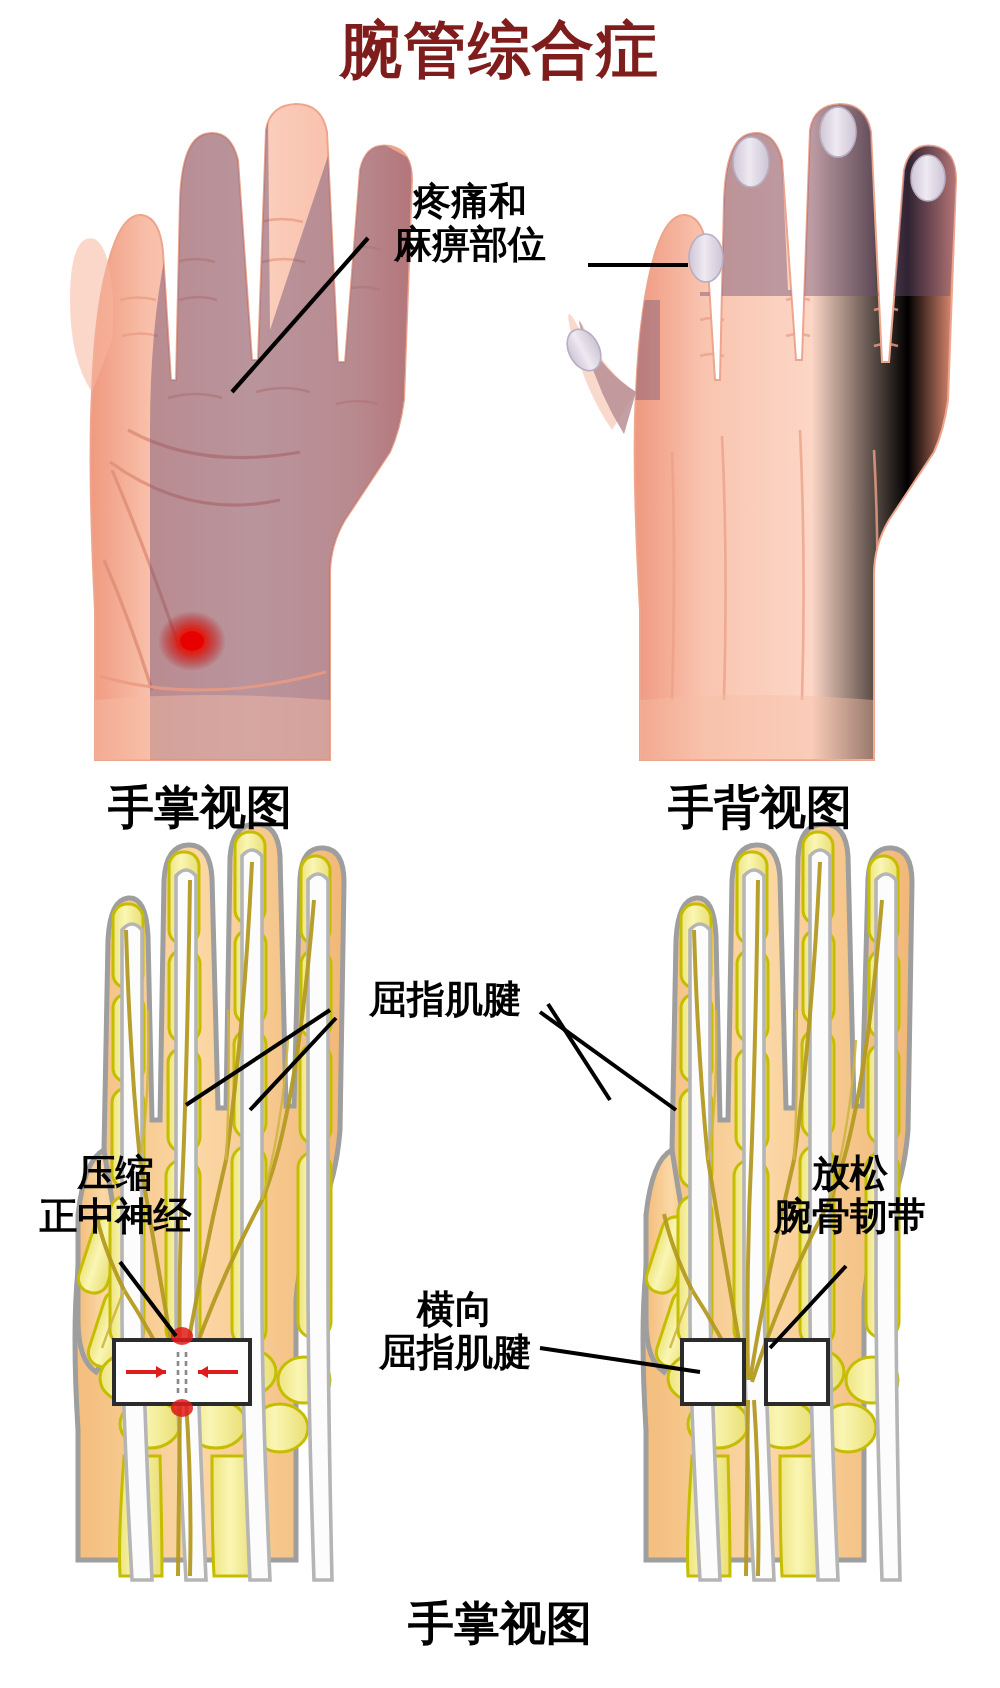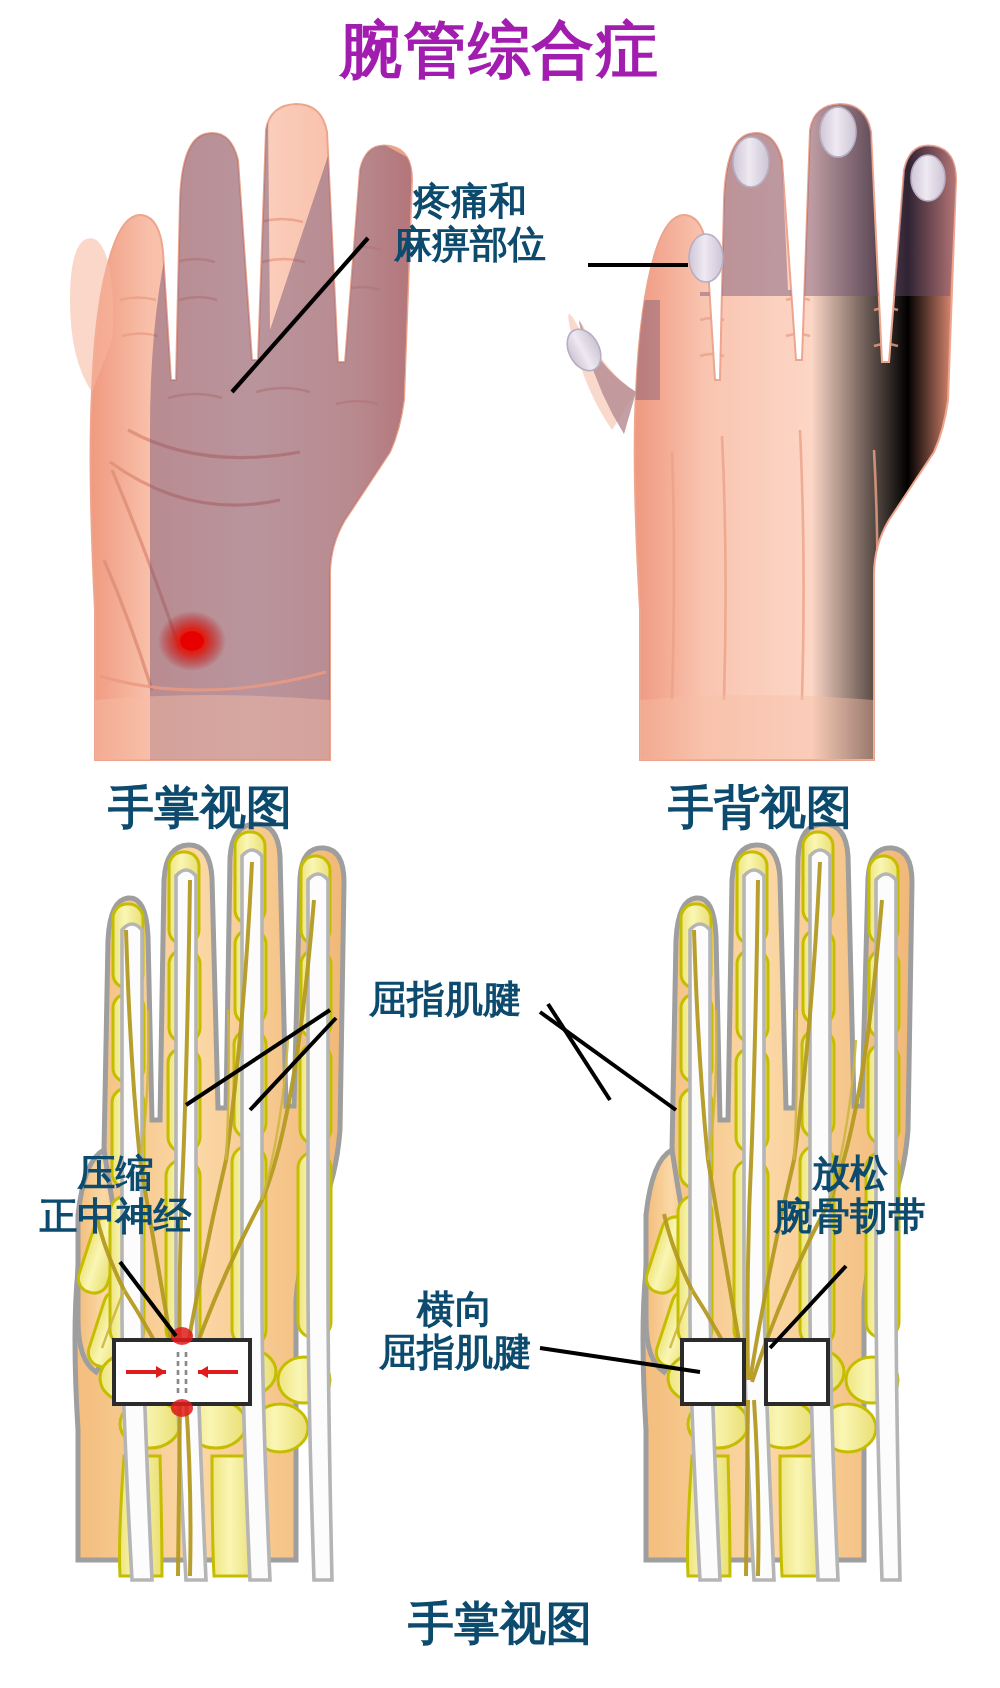--- a/index.html
+++ b/index.html
@@ -5,25 +5,25 @@
   html,body{margin:0;padding:0;background:#ffffff;}
   body{
     width:1000px;height:1688px;position:relative;overflow:hidden;
     font-family:"DejaVu Sans","Liberation Sans",sans-serif;
   }
   .canvas{position:absolute;inset:0;}
   svg.layer{position:absolute;left:0;top:0;width:1000px;height:1688px;}
 
   .title{
     position:absolute;left:0;top:8px;width:1000px;text-align:center;
-    font-size:62px;font-weight:bold;color:#a21caf;letter-spacing:2px;
+    font-size:62px;font-weight:bold;color:#7f1d1d;letter-spacing:2px;
     font-family:"DejaVu Sans","Liberation Sans",sans-serif;
   }
   .lbl{
-    position:absolute;color:#0c4a6e;font-weight:bold;
+    position:absolute;color:#000000;font-weight:bold;
     font-family:"DejaVu Sans","Liberation Sans",sans-serif;
     line-height:1.12;white-space:pre-line;
   }
   .lbl-pain{left:355px;top:180px;width:230px;text-align:center;font-size:38px;}
   .lbl-palm-view{left:40px;top:782px;width:320px;text-align:center;font-size:46px;}
   .lbl-dorsal-view{left:600px;top:782px;width:320px;text-align:center;font-size:46px;}
   .lbl-flexor{left:330px;top:978px;width:230px;text-align:center;font-size:38px;}
   .lbl-compressed{left:8px;top:1152px;width:215px;text-align:center;font-size:38px;font-family:Liberation Serif, serif;}
   .lbl-released{left:725px;top:1152px;width:250px;text-align:center;font-size:38px;}
   .lbl-ligament{left:330px;top:1288px;width:250px;text-align:center;font-size:38px;}

